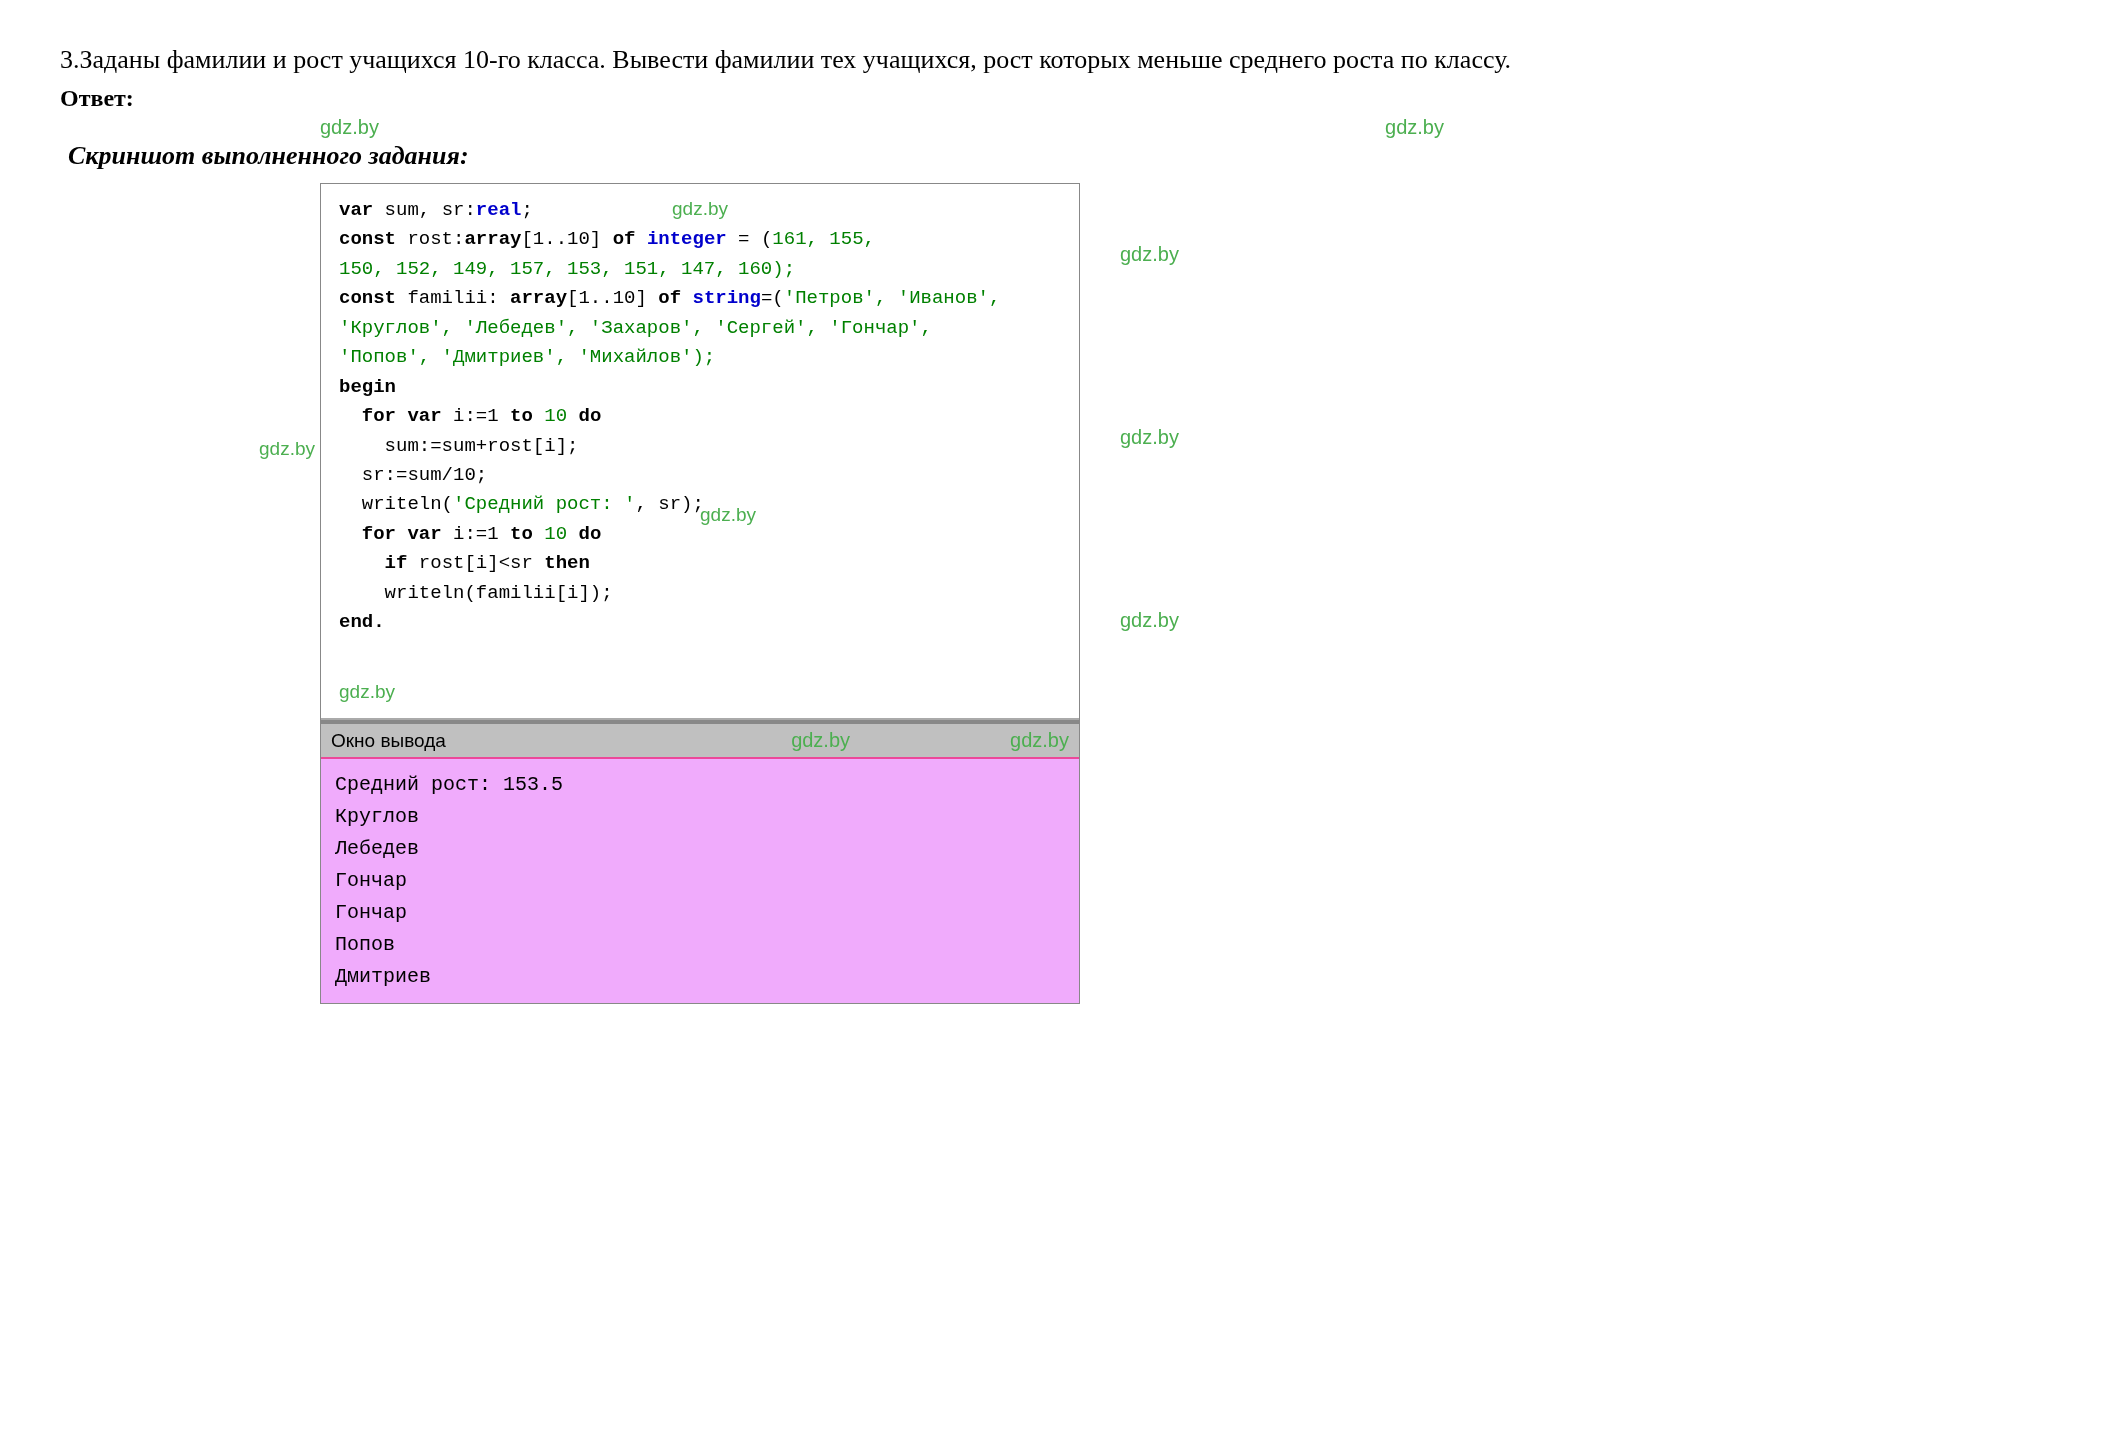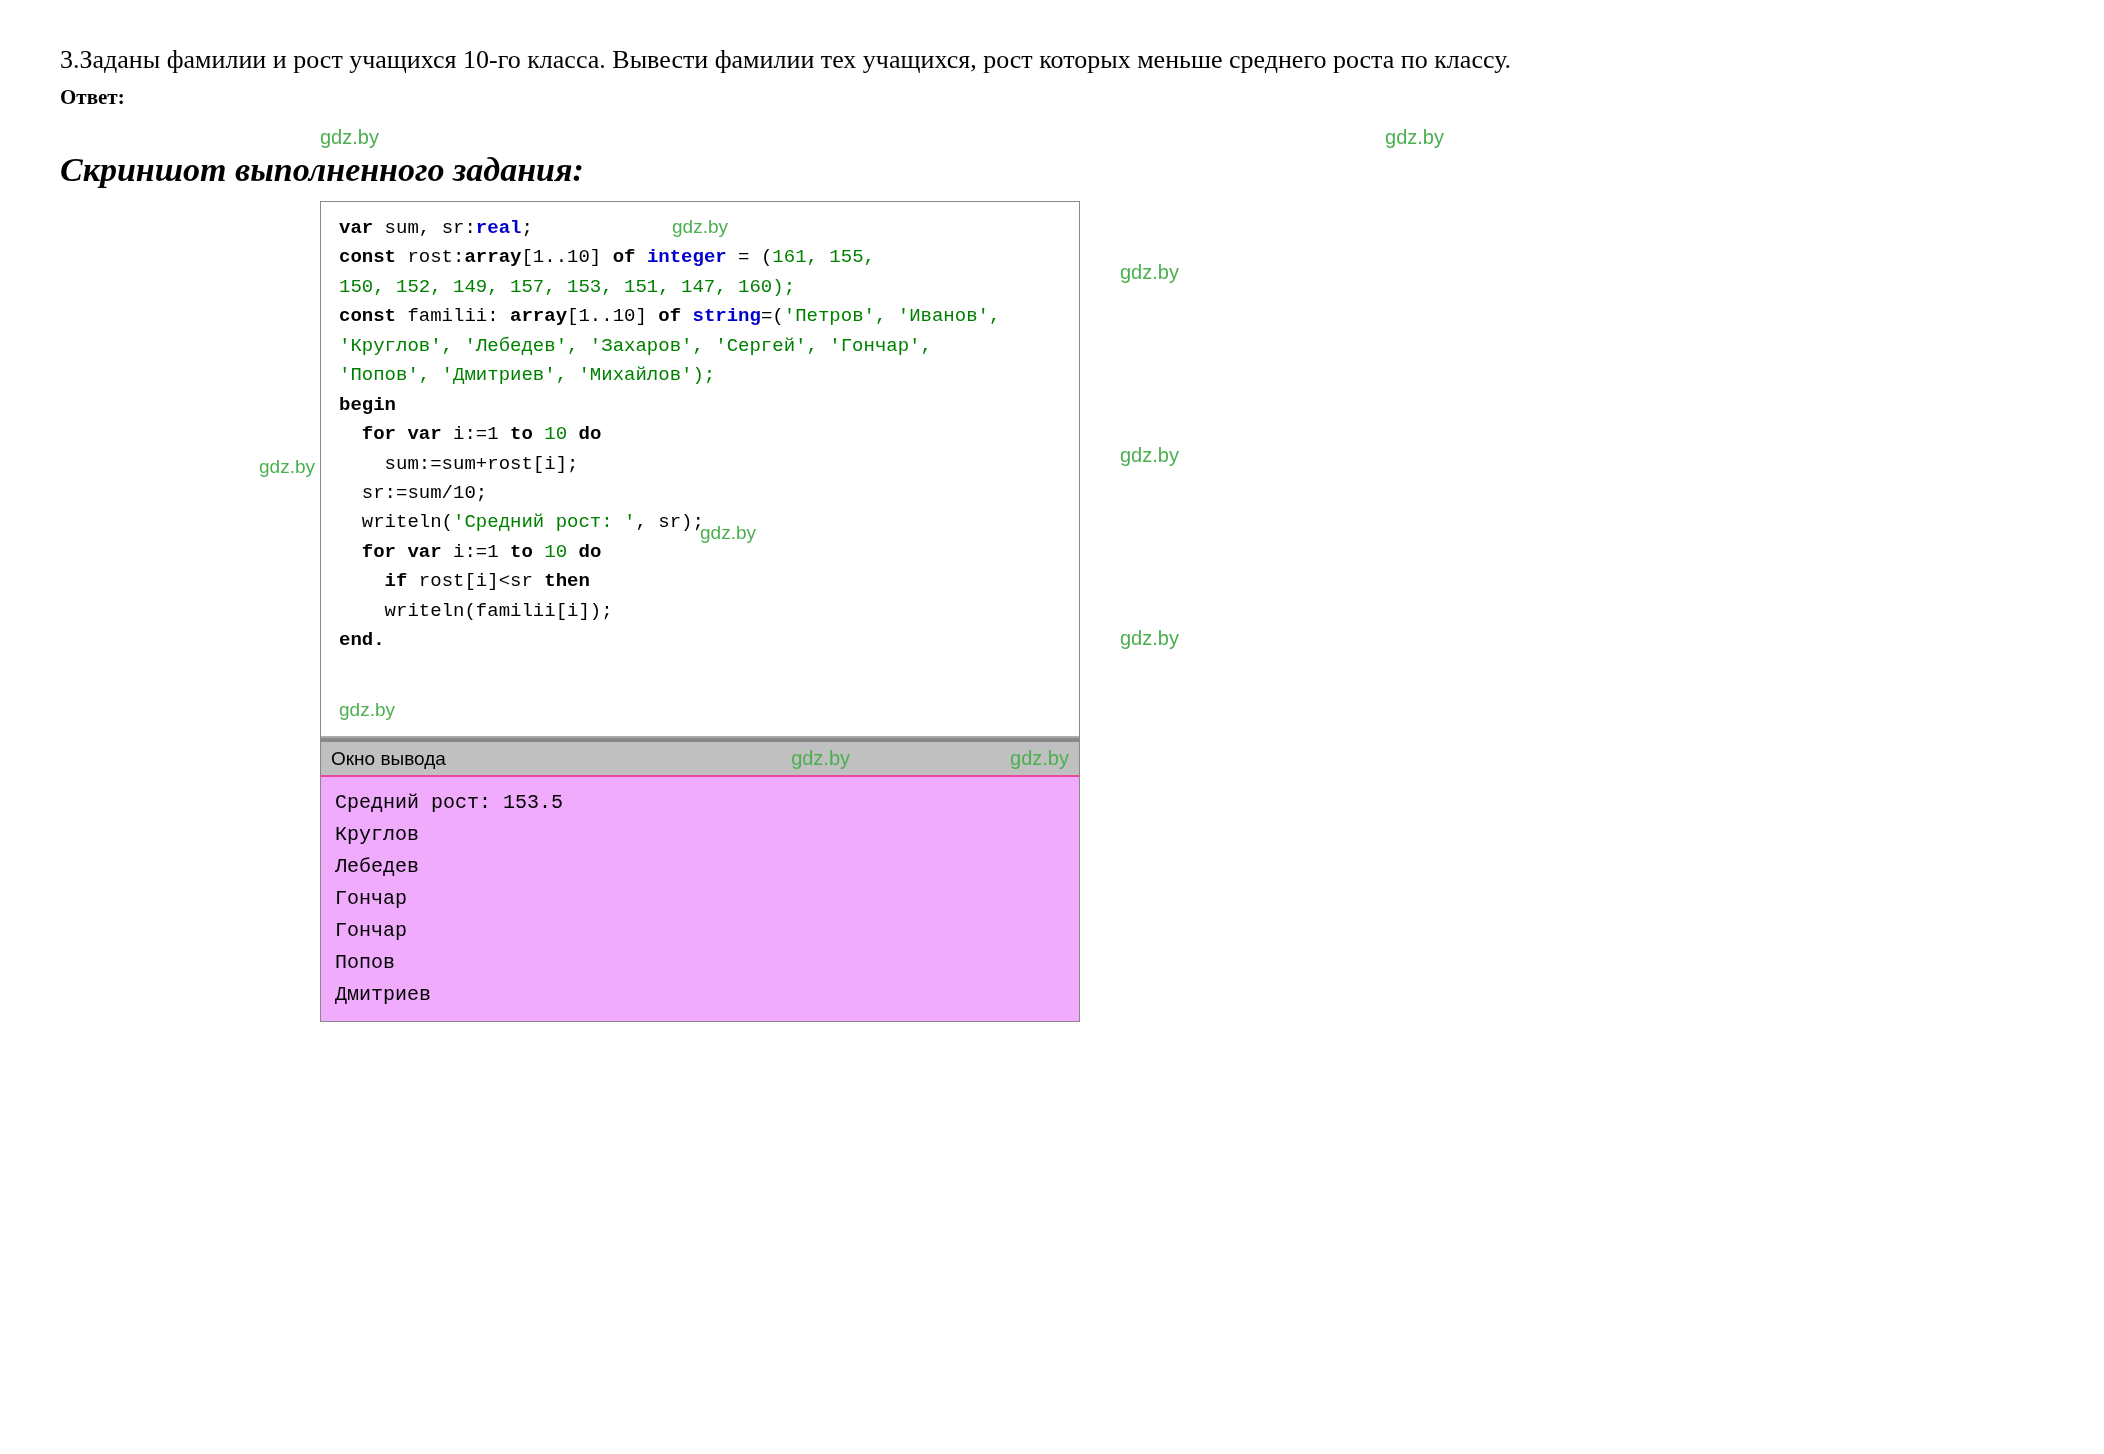--- a/index.html
+++ b/index.html
@@ -13,30 +13,31 @@
       min-height: 1454px;
     }
 
     .task-text {
       font-size: 26px;
       line-height: 1.5;
       margin-bottom: 6px;
     }
 
     .answer-label {
-      font-size: 21px;
+      font-size: 24px;
       font-weight: bold;
-      margin-bottom: 16px;
+      margin-bottom: 4px;
     }
 
     .screenshot-label {
-      font-size: 34px;
+      font-size: 26px;
       font-style: italic;
       font-weight: bold;
       margin-bottom: 12px;
+      margin-left: 8px;
     }
 
     .watermark {
       color: #4caf50;
       font-family: Arial, sans-serif;
       font-size: 20px;
       font-style: normal;
       font-weight: normal;
     }
 

